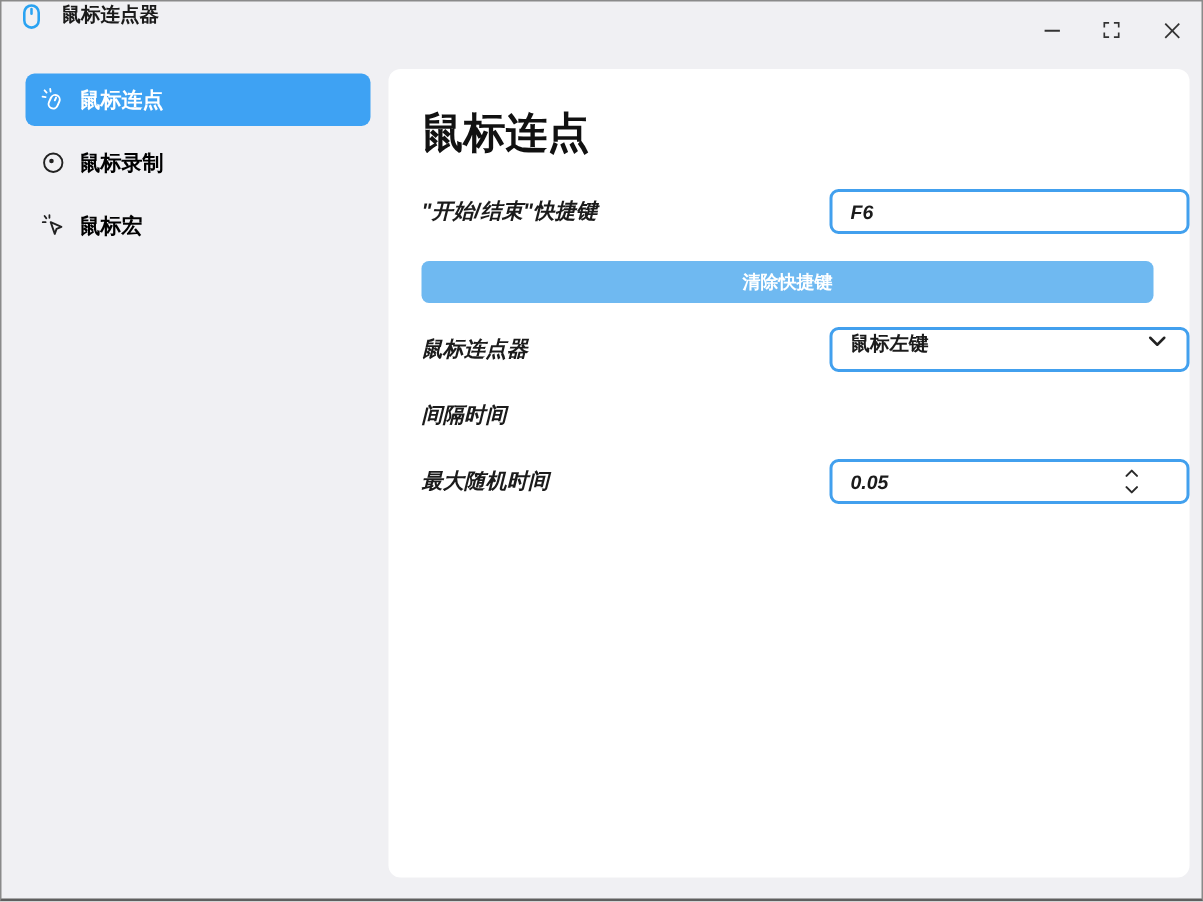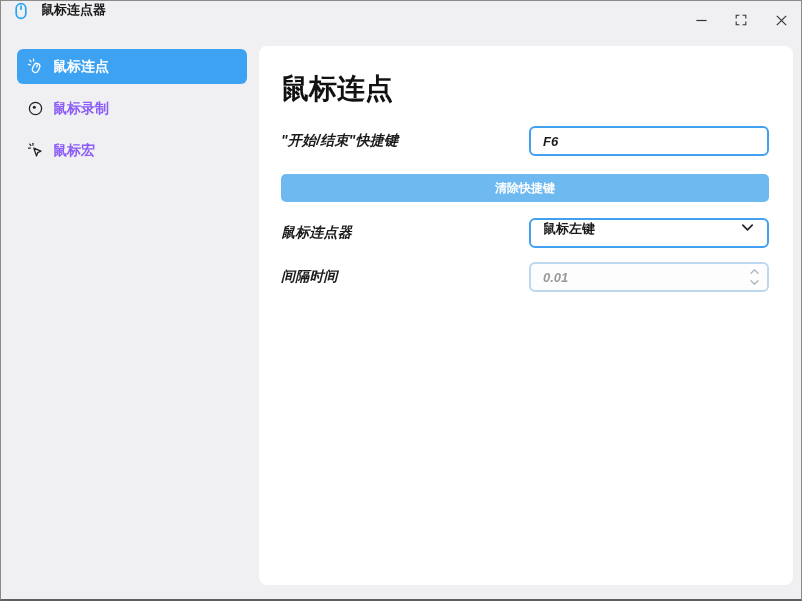--- a/index.html
+++ b/index.html
@@ -30,21 +30,21 @@
     display: flex; align-items: center; justify-content: center;
     color: #333; cursor: default;
   }
   
   .app-body { flex: 1; display: flex; min-height: 0; }
   .sidebar { width: 258px; flex: 0 0 258px; padding: 10px 12px 0 16px; }
   .side-item {
     height: 35px; display: flex; align-items: center;
     padding: 0 10px; margin-bottom: 7px;
     border-radius: 6px;
-    font-size: 14px; font-weight: bold; color: #8b5cf6;
+    font-size: 14px; font-weight: bold; color: #000000;
     cursor: default;
   }
   .side-item .s-icon { width: 17px; height: 17px; margin-right: 9px; flex: 0 0 17px; }
   .side-item.active { background: #3ea2f3; color: #ffffff; }
   
   .main-panel {
     flex: 1; margin: 7px 8px 14px 0;
     background: #ffffff; border-radius: 8px;
     padding: 18px 24px 0 22px;
   }
@@ -62,20 +62,21 @@
   }
   .ctl { width: 240px; height: 30px; position: relative; }
   .text-input, .select-box, .spin-input {
     width: 100%; height: 100%;
     border: 2px solid #42a0ee; border-radius: 6px;
     background: #fff;
     font-family: "Liberation Sans", sans-serif;
     font-size: 13px; font-weight: bold; font-style: italic;
     color: #1b1b1b; padding: 0 12px;
     outline: none;
+    margin-left: 24px;
   }
   .select-box {
     display: flex; align-items: flex-start; justify-content: space-between;
     font-style: normal; cursor: default;
   }
   .select-box .sel-value { font-style: normal; font-weight: bold; }
   .spin-wrap { position: absolute; right: 8px; top: 0; bottom: 0;
     display: flex; flex-direction: column; justify-content: center; gap: 1px; }
   .spin-btn { width: 14px; height: 10px; display: flex; align-items: center;
     justify-content: center; color: #2b2b2b; }
@@ -200,34 +201,37 @@
             <span class="sel-value">鼠标左键</span>
             <svg viewBox="0 0 16 16" width="15" height="15">
               <polyline points="3,5.5 8,10.5 13,5.5" fill="none" stroke="#222" stroke-width="1.8" stroke-linecap="round" stroke-linejoin="round"></polyline>
             </svg>
           </div>
         </div>
       </div>
 
       <div class="form-row">
         <span class="form-label">间隔时间</span>
-        <div class="ctl disabled">
-          <input class="text-input spin-input" type="text" disabled="" value="0.01" style="">
+      </div>
+
+
+      <div class="form-row">
+        <span class="form-label">最大随机时间</span>
+        <div class="ctl">
+          <input class="text-input spin-input" type="text" value="0.05" style="">
           <div class="spin-wrap">
             <span class="spin-btn">
               <svg viewBox="0 0 12 8" width="11" height="7">
-                <polyline points="2,6 6,2 10,6" fill="none" stroke="currentColor" stroke-width="1.4" stroke-linecap="round" stroke-linejoin="round"></polyline>
+                <polyline points="2,6 6,2 10,6" fill="none" stroke="currentColor" stroke-width="1.6" stroke-linecap="round" stroke-linejoin="round"></polyline>
               </svg>
             </span>
             <span class="spin-btn">
               <svg viewBox="0 0 12 8" width="11" height="7">
-                <polyline points="2,2 6,6 10,2" fill="none" stroke="currentColor" stroke-width="1.4" stroke-linecap="round" stroke-linejoin="round"></polyline>
+                <polyline points="2,2 6,6 10,2" fill="none" stroke="currentColor" stroke-width="1.6" stroke-linecap="round" stroke-linejoin="round"></polyline>
               </svg>
             </span>
           </div>
         </div>
       </div>
 
-
-
     </div>
   </div>
 </div>
 
 </body></html>

